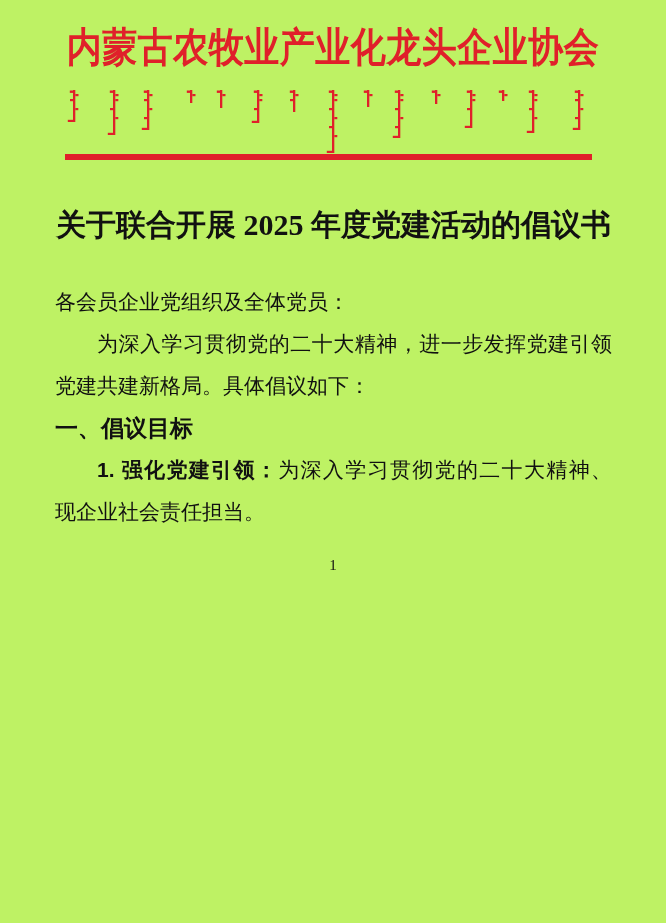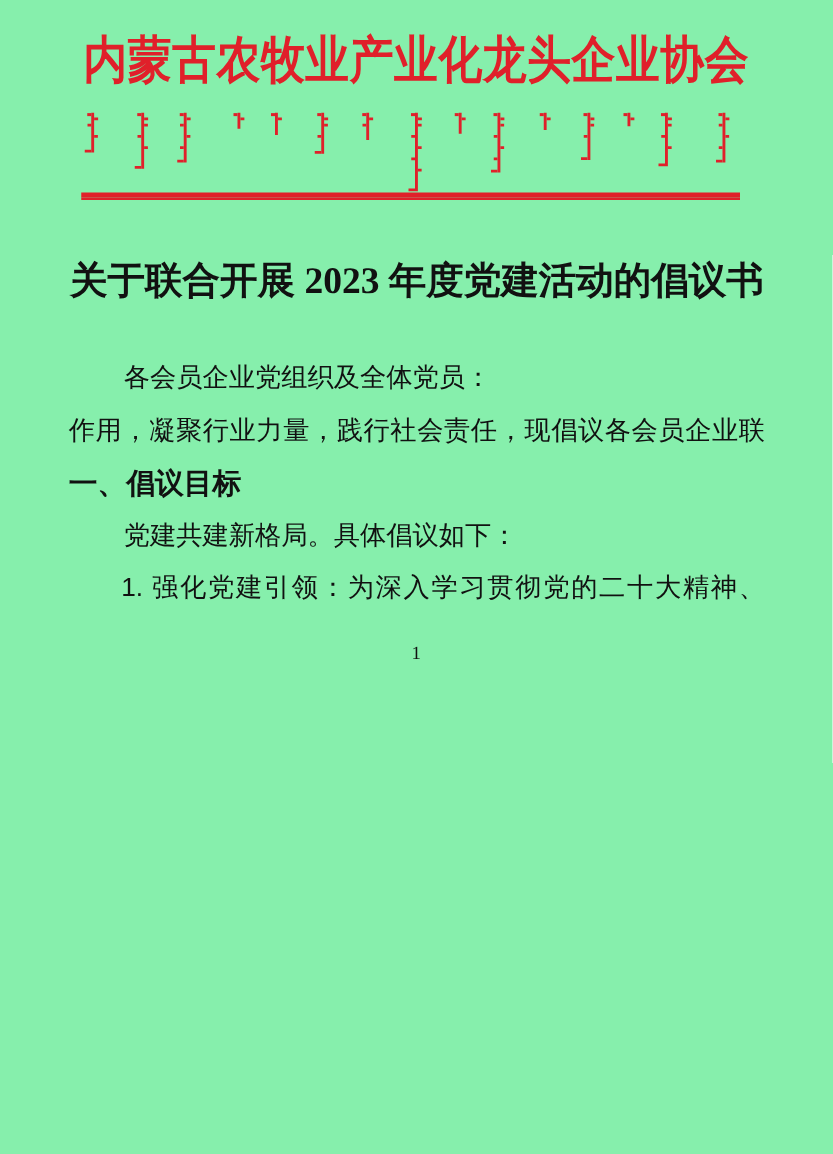--- a/index.html
+++ b/index.html
@@ -3,21 +3,21 @@
 <meta charset="utf-8">
 <style>
   :root { --red: #e0202a; --ink: #111111; }
   * { box-sizing: border-box; }
   html, body { margin: 0; padding: 0; background: #ffffff; }
   .page {
     position: relative;
     width: 666px;
     height: 923px;
     margin: 0;
-    background: #86efac;
+    background: #bef264;
     color: var(--ink);
     font-family: "Liberation Serif", "DejaVu Serif", serif;
     overflow: hidden;
   }
 
   
   .org-name {
     padding-top: 29px;
     text-align: center;
     color: var(--red);
@@ -58,33 +58,32 @@
     line-height: 42px;
   }
   .line {
     height: 42px;
     text-align: justify;
     text-align-last: justify;
   }
   .line.plain {
     text-align: left;
     text-align-last: left;
-    margin-left: 44px;
   }
   .indent { text-indent: 2em; }
   .heading {
     font-family: "Liberation Sans", "DejaVu Sans", sans-serif;
     font-weight: bold;
     font-size: 23px;
     text-align: left;
     text-align-last: left;
   }
   .lead {
     font-family: "Liberation Sans", "DejaVu Sans", sans-serif;
-    font-weight: normal;
+    font-weight: bold;
   }
 
   
   .footer {
     margin-top: 22px;
     text-align: center;
     font-size: 15px;
     line-height: 20px;
   }
 </style>
@@ -175,33 +174,34 @@
       <rect x="574.8" y="0.5" width="3.2" height="2.4" fill="#e0202a"></rect>
       <rect x="580.3" y="4.0" width="3.2" height="2.2" fill="#e0202a"></rect>
       <rect x="575.0" y="9.0" width="3" height="2.2" fill="#e0202a"></rect>
       <rect x="580.3" y="18.0" width="3" height="2.2" fill="#e0202a"></rect>
       <rect x="575.0" y="27.0" width="3" height="2.2" fill="#e0202a"></rect>
       <rect x="572.8" y="37.8" width="5.2" height="2.2" fill="#e0202a"></rect>
     </svg>
 
   <div class="rule"></div>
 
-  <div class="doc-title">关于联合开展 2023 年度党建活动的倡议书</div>
+  <div class="doc-title">关于联合开展 2025 年度党建活动的倡议书</div>
 
   <div class="doc-body">
 
     <div class="line plain">各会员企业党组织及全体党员：</div>
 
-    <div class="line">作用，凝聚行业力量，践行社会责任，现倡议各会员企业联</div>
+    <div class="line indent">为深入学习贯彻党的二十大精神，进一步发挥党建引领</div>
+    <div class="line plain">党建共建新格局。具体倡议如下：</div>
+
     <div class="line heading">一、倡议目标</div>
-
-    <div class="line plain">党建共建新格局。具体倡议如下：</div>
 
     <div class="line indent">
       <span class="lead">1. 强化党建引领：</span><span>为深入学习贯彻党的二十大精神、</span>
     </div>
 
 
+    <div class="line plain">现企业社会责任担当。</div>
 
   </div>
 
   <div class="footer">1</div>
 </div>
 
 </body></html>

